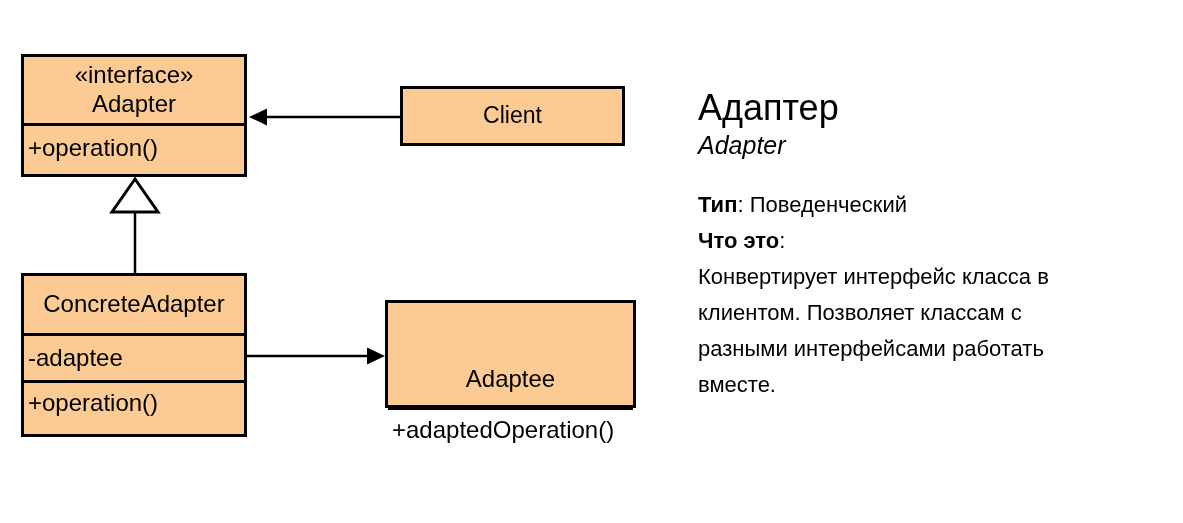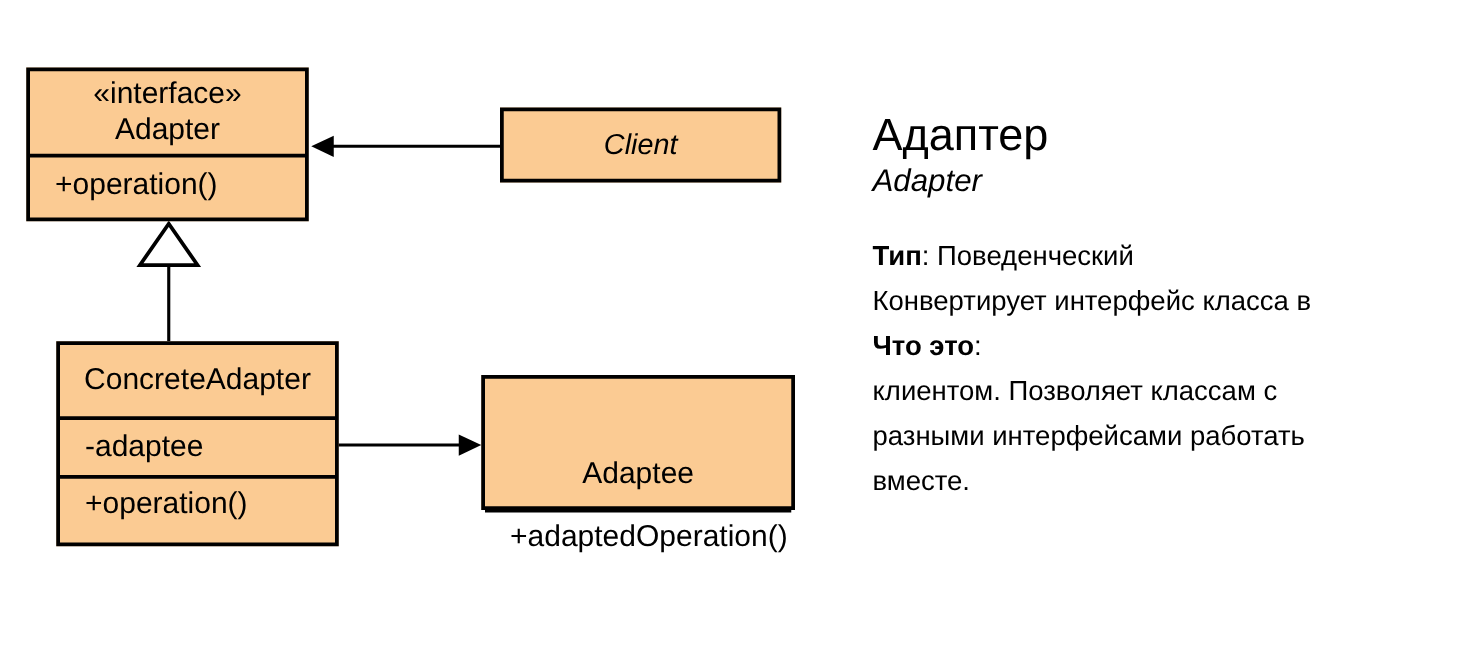--- a/index.html
+++ b/index.html
@@ -40,36 +40,35 @@
   .compartment-center {
     display: flex;
     flex-direction: column;
     align-items: center;
     justify-content: center;
     text-align: center;
   }
   .compartment-left {
     display: flex;
     align-items: center;
-    padding-left: 20px;
+    padding-left: 4px;
     border-top: 3px solid var(--box-border);
   }
   
   .box-interface { left: 21px; top: 54px; width: 226px; height: 123px; }
   .box-interface .hdr { height: 66px; }
   .box-interface .ops { height: 48px; }
   
   .box-client {
     left: 400px; top: 86px; width: 225px; height: 60px;
     display: flex; align-items: center; justify-content: center;
     font-size: 23px;
-    font-style: italic;
   }
   
-  .box-concrete { left: 21px; top: 273px; width: 226px; height: 164px; margin-left: 24px; }
+  .box-concrete { left: 21px; top: 273px; width: 226px; height: 164px; }
   .box-concrete .nm { height: 57px; }
   .box-concrete .attr { height: 47px; }
   .box-concrete .ops { height: 44px; }
   
   .box-adaptee { left: 385px; top: 300px; width: 251px; height: 108px; }
   .box-adaptee .nm { height: 56px; margin-top: 48px; }
   .box-adaptee .ops { height: 43px; }
   
   .info {
     position: absolute;
@@ -151,21 +150,21 @@
     <div class="compartment-left ops">
       <span>+adaptedOperation()</span>
     </div>
   </div>
 
   <div class="info">
     <div class="info-title">Адаптер</div>
     <div class="info-subtitle">Adapter</div>
     <div class="info-body">
       <div><b>Тип</b><span>: Поведенческий</span></div>
+      <div><b>Что это</b><span>:</span></div>
       <div>Конвертирует интерфейс класса в</div>
-      <div><b>Что это</b><span>:</span></div>
       <div>клиентом. Позволяет классам с</div>
       <div>разными интерфейсами работать</div>
       <div>вместе.</div>
     </div>
   </div>
 
 </div>
 
 </body></html>

